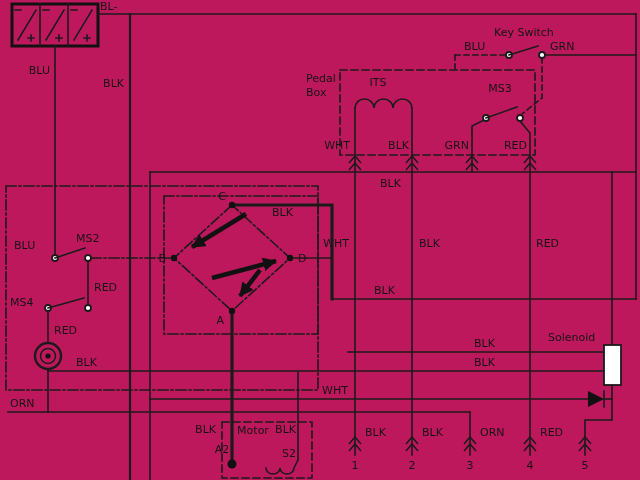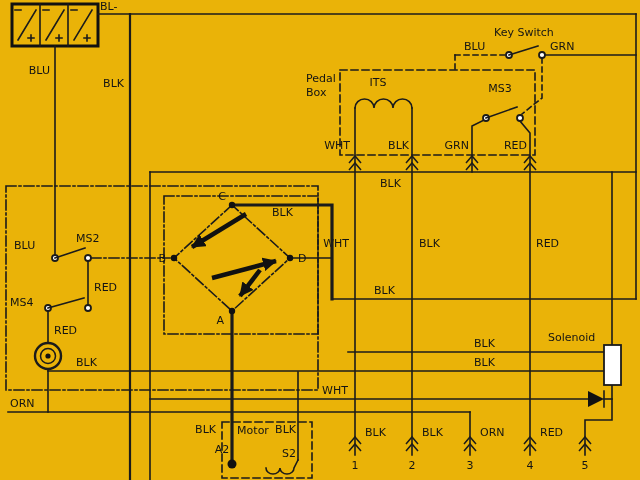--- a/index.html
+++ b/index.html
@@ -1,16 +1,16 @@
 <!DOCTYPE html>
 <html><head>
 <meta charset="utf-8">
 <style>
   html,body{margin:0;padding:0;background:#fff;}
-  #stage{position:relative;width:640px;height:480px;background:#eab308;overflow:hidden;}
+  #stage{position:relative;width:640px;height:480px;background:#be185d;overflow:hidden;}
   svg{display:block;}
   .w{stroke:#1b1b1b;stroke-width:1.6;fill:none;stroke-linecap:square;}
   .w2{stroke-width:2.2;}
   .wb{stroke-width:3.2;}
   .arrow{stroke:#111;stroke-width:4.5;fill:none;}
   .dsh{stroke-dasharray:7 4;}
   .dd{stroke-dasharray:10 3 2 3;}
   .kd{stroke-dasharray:5 4;}
   .chev{stroke:#1b1b1b;stroke-width:1.5;fill:none;}
   text{font-family:"DejaVu Sans",sans-serif;font-size:11px;fill:#141414;}

